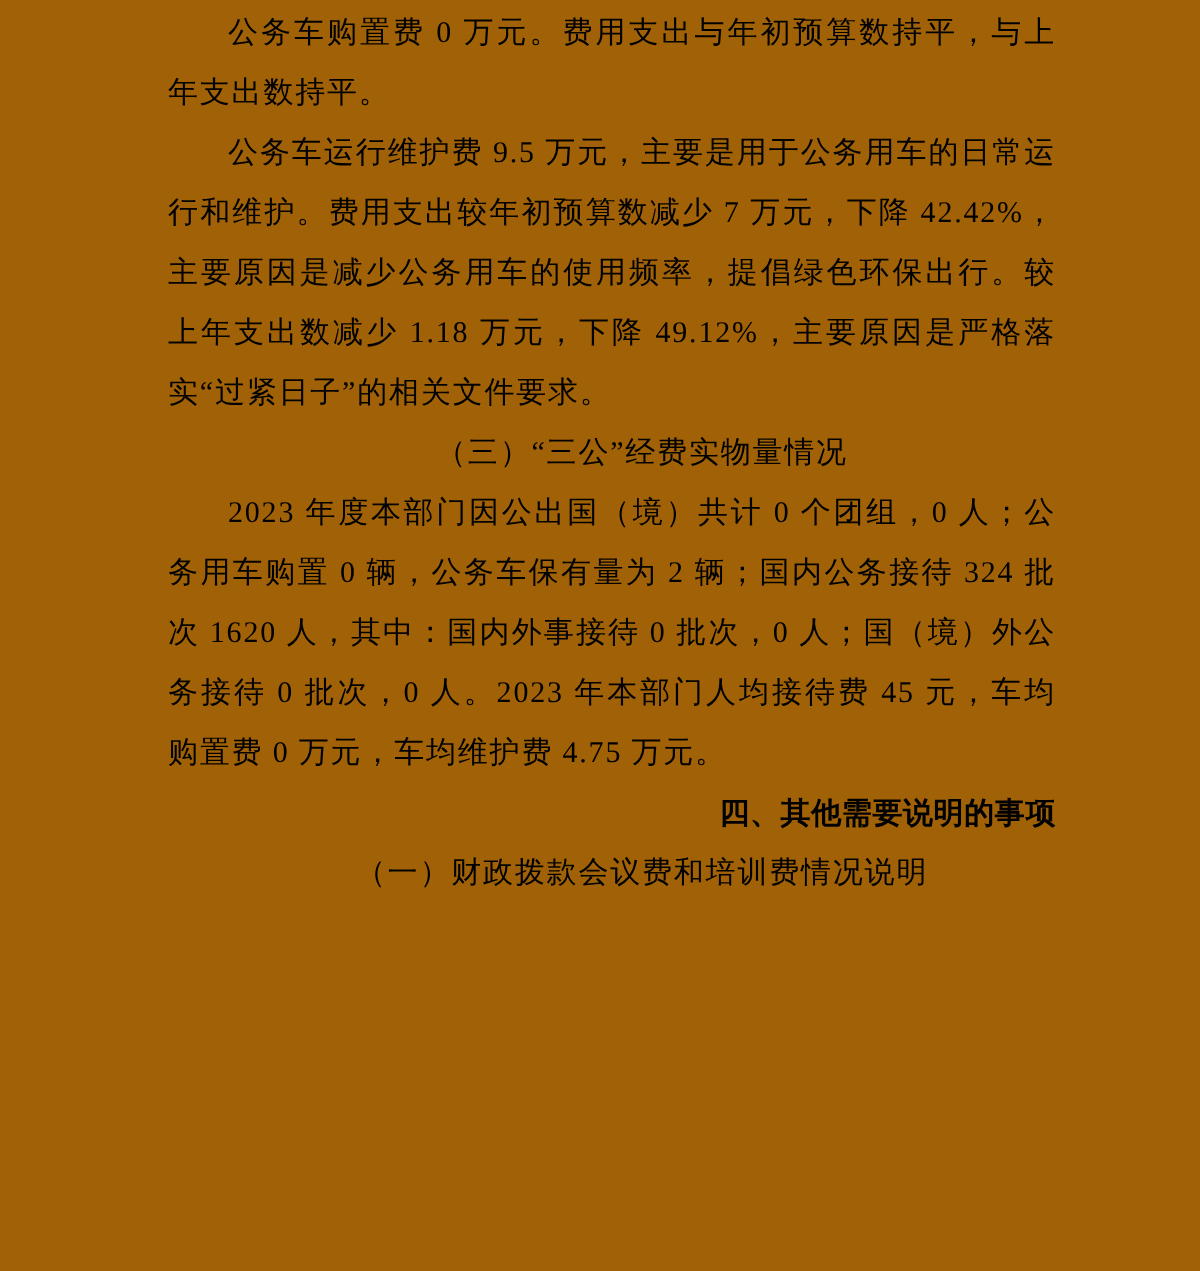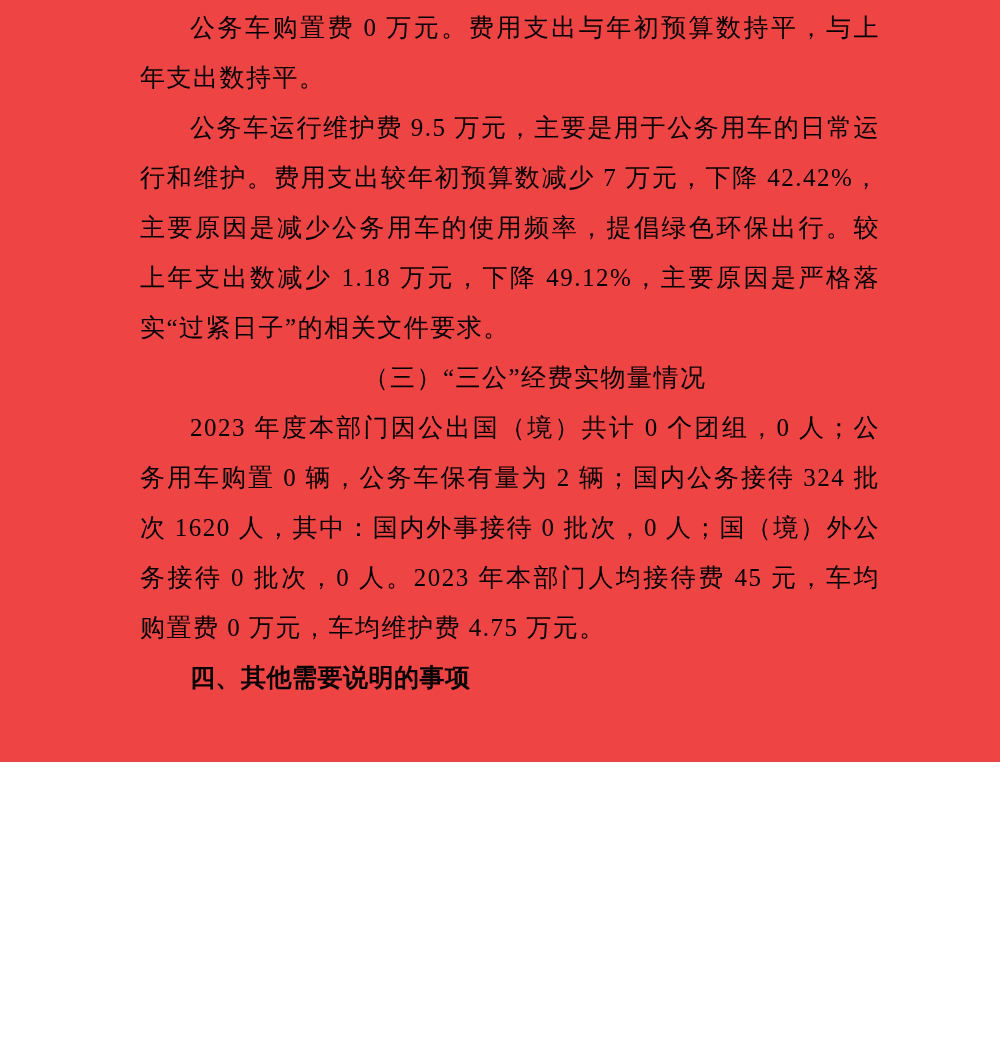--- a/index.html
+++ b/index.html
@@ -5,50 +5,51 @@
   html, body {
     margin: 0;
     padding: 0;
   }
   body {
     background: #ffffff;
     width: 1000px;
   }
   .page {
     width: 1000px;
-    height: 762px;
-    background: #ef4444;
+    height: 1059px;
+    background: #a16207;
     box-sizing: border-box;
     padding: 3px 120px 16px 140px;
     overflow: hidden;
   }
   .para {
     margin: 0;
     color: #000000;
     font-family: "Liberation Serif", "DejaVu Serif", serif;
     font-size: 25px;
     line-height: 50px;
     letter-spacing: 1.5px;
     text-align: justify;
     text-justify: inter-ideograph;
     text-indent: 2em;
     word-break: break-all;
   }
   .para.heading-bold {
-    font-family: Liberation Serif, serif;
+    font-family: Liberation Sans, sans-serif;
     font-weight: bold;
-    text-align: left;
+    text-align: right;
     letter-spacing: 0.5px;
   }
   .para.subheading {
     text-align: center;
   }
 </style>
 </head>
 <body>
 
 <div class="page">
   <p class="para">公务车购置费 0 万元。费用支出与年初预算数持平，与上年支出数持平。</p>
   <p class="para">公务车运行维护费 9.5 万元，主要是用于公务用车的日常运行和维护。费用支出较年初预算数减少 7 万元，下降 42.42%，主要原因是减少公务用车的使用频率，提倡绿色环保出行。较上年支出数减少 1.18 万元，下降 49.12%，主要原因是严格落实“过紧日子”的相关文件要求。</p>
   <p class="para subheading">（三）“三公”经费实物量情况</p>
   <p class="para">2023 年度本部门因公出国（境）共计 0 个团组，0 人；公务用车购置 0 辆，公务车保有量为 2 辆；国内公务接待 324 批次 1620 人，其中：国内外事接待 0 批次，0 人；国（境）外公务接待 0 批次，0 人。2023 年本部门人均接待费 45 元，车均购置费 0 万元，车均维护费 4.75 万元。</p>
   <p class="para heading-bold">四、其他需要说明的事项</p>
+  <p class="para subheading">（一）财政拨款会议费和培训费情况说明</p>
 </div>
 
 </body></html>

